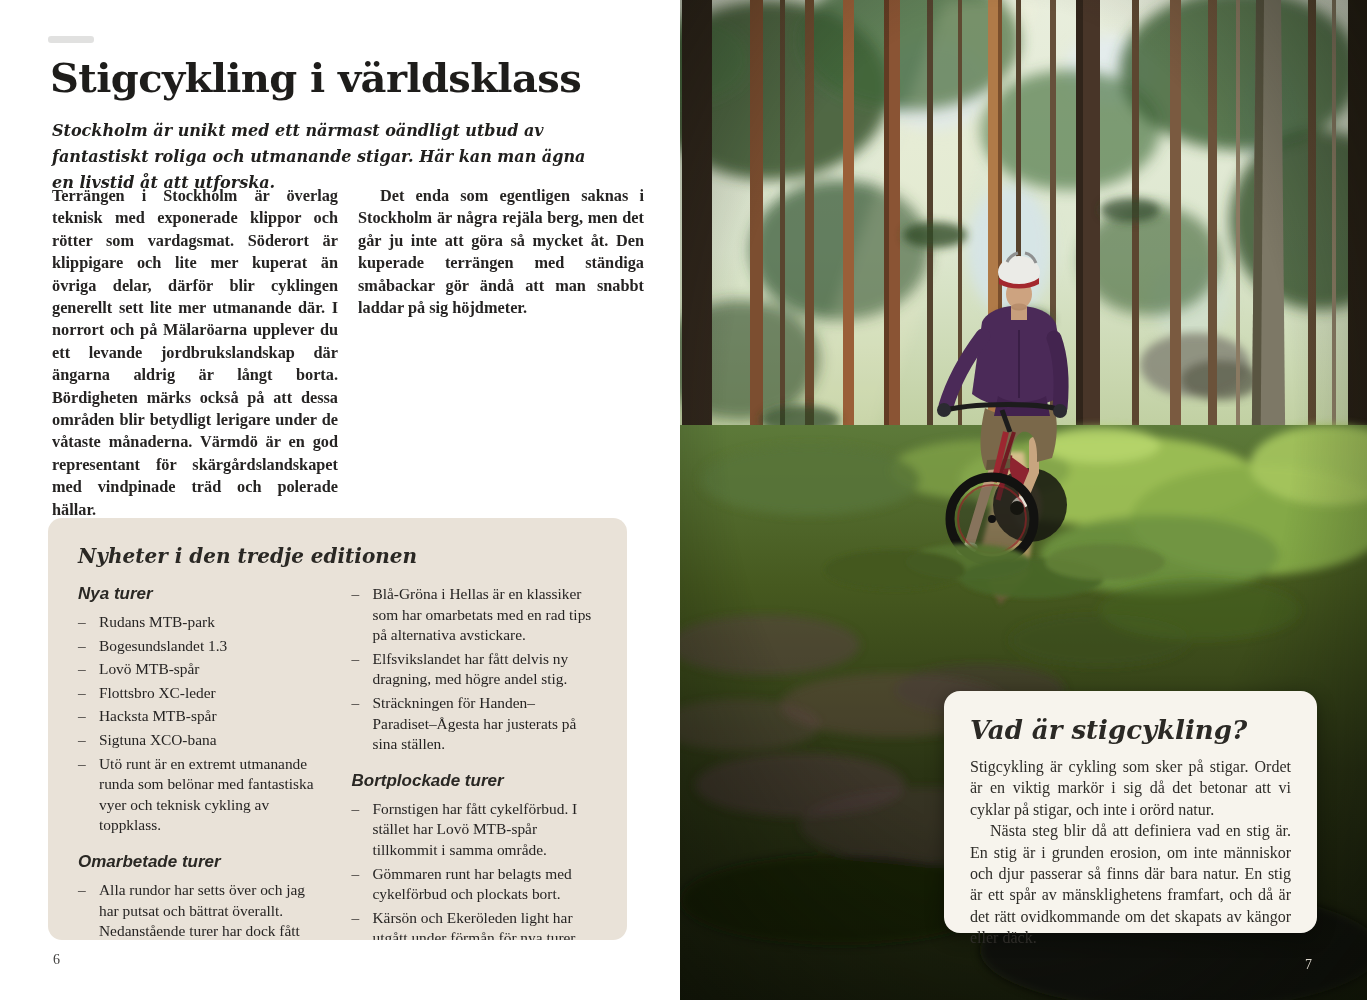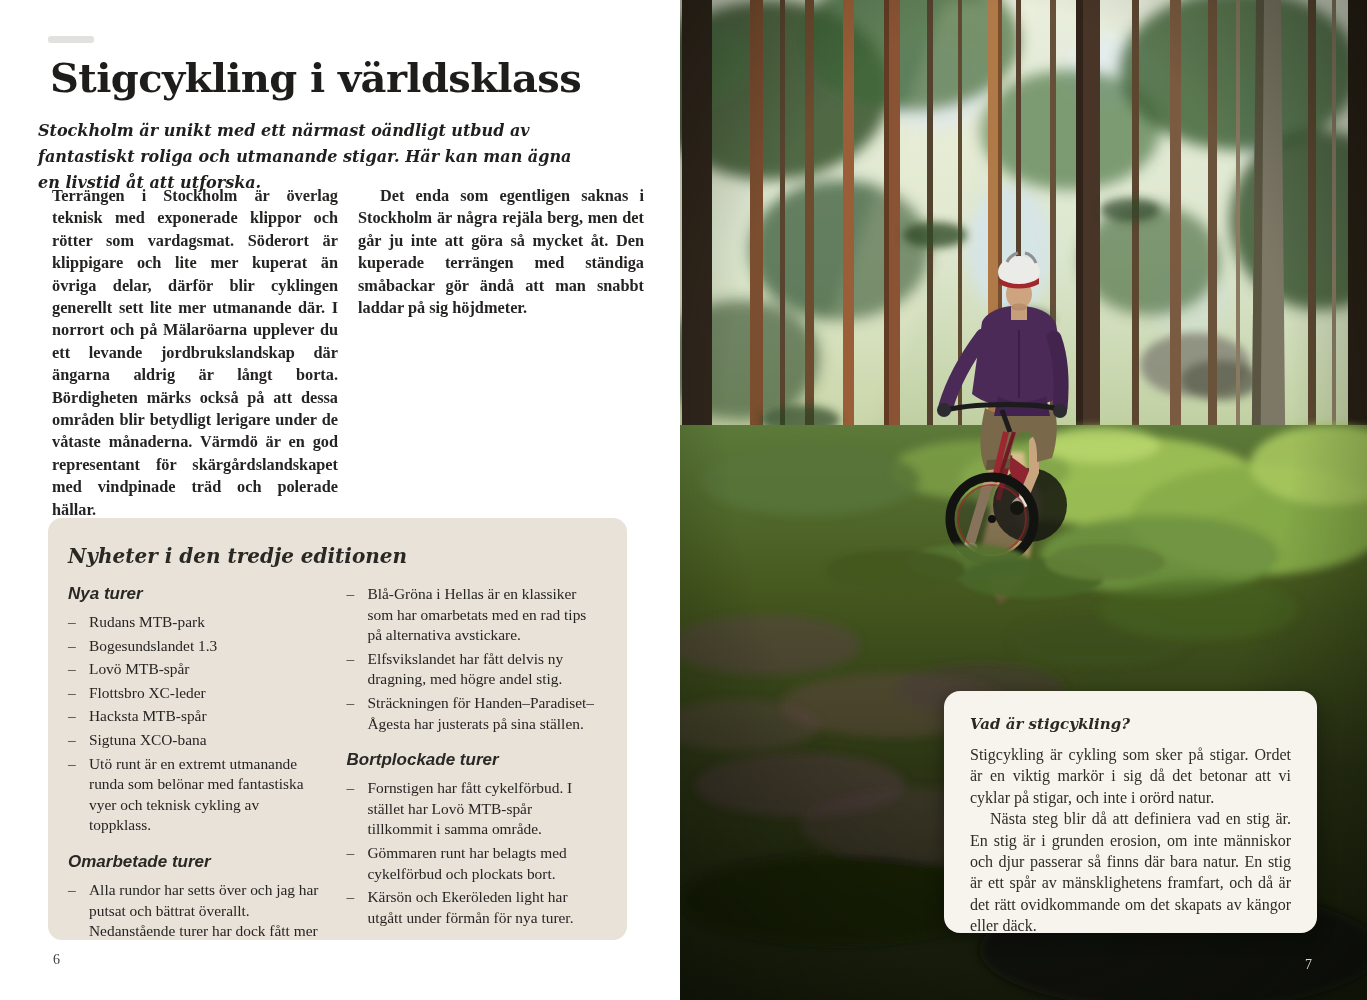--- a/index.html
+++ b/index.html
@@ -16,36 +16,36 @@
     color:var(--text);
   }
   
   .smudge{position:absolute;left:48px;top:36px;width:46px;height:7px;border-radius:3px;background:#dcdcda;opacity:.85;}
   .headline{
     position:absolute;left:50px;top:54px;margin:0;
     font-family:"DejaVu Serif", serif;font-weight:700;
     font-size:40px;letter-spacing:-0.6px;color:#1e1d1b;
   }
   .lead{
-    position:absolute;left:38px;top:118px;width:552px;margin:0;
+    position:absolute;left:52px;top:118px;width:552px;margin:0;
     font-family:"DejaVu Serif", serif;font-style:italic;font-weight:700;
     font-size:16px;line-height:26px;color:#21201e;
   }
   .intro{
     position:absolute;left:52px;top:185px;width:592px;
     display:grid;grid-template-columns:1fr 1fr;column-gap:20px;
     font-size:16.3px;line-height:22.4px;text-align:justify;font-weight:bold;
   }
   .intro p{margin:0;}
   .ind{text-indent:22px;}
   
   .news-box{
     position:absolute;left:48px;top:518px;width:579px;height:422px;
     background:var(--box_bg);border-radius:14px;box-sizing:border-box;
-    padding:26px 30px 20px 20px;overflow:hidden;
+    padding:26px 30px 20px 30px;overflow:hidden;
   }
   .nb-title{
     margin:0 0 4px 0;font-family:"DejaVu Serif", serif;font-style:italic;
     font-weight:700;font-size:20px;color:#2a2824;
   }
   .nb-cols{display:grid;grid-template-columns:1fr 1fr;column-gap:28px;margin-top:16px;}
   .nb-h{
     margin:16px 0 8px 0;font-family:Liberation Sans, sans-serif;font-style:italic;
     font-weight:700;font-size:17px;color:#2a2824;
   }
@@ -56,21 +56,21 @@
   .photo{position:absolute;left:680px;top:0;width:687px;height:1000px;}
   .photo svg{display:block;width:100%;height:100%;}
   
   .info-box{
     position:absolute;left:944px;top:691px;width:373px;height:242px;
     background:var(--overlay_bg);border-radius:16px;box-sizing:border-box;
     padding:24px 26px;box-shadow:0 5px 18px rgba(0,0,0,.40);
   }
   .ib-title{
     margin:0 0 11px 0;font-family:"DejaVu Serif", serif;font-style:italic;
-    font-weight:700;font-size:15px;color:#2b2925;
+    font-weight:700;font-size:26px;color:#2b2925;
   }
   .info-box p{margin:0;font-size:16px;line-height:21.4px;text-align:justify;color:#2e2c28;}
   .info-box p.ind{text-indent:20px;}
   
   .pn{position:absolute;font-size:14px;}
   .pn-left{left:53px;top:952px;color:#3f3e3c;}
   .pn-right{left:1305px;top:957px;color:#ddd8cd;}
 </style>
 </head>
 <body>

